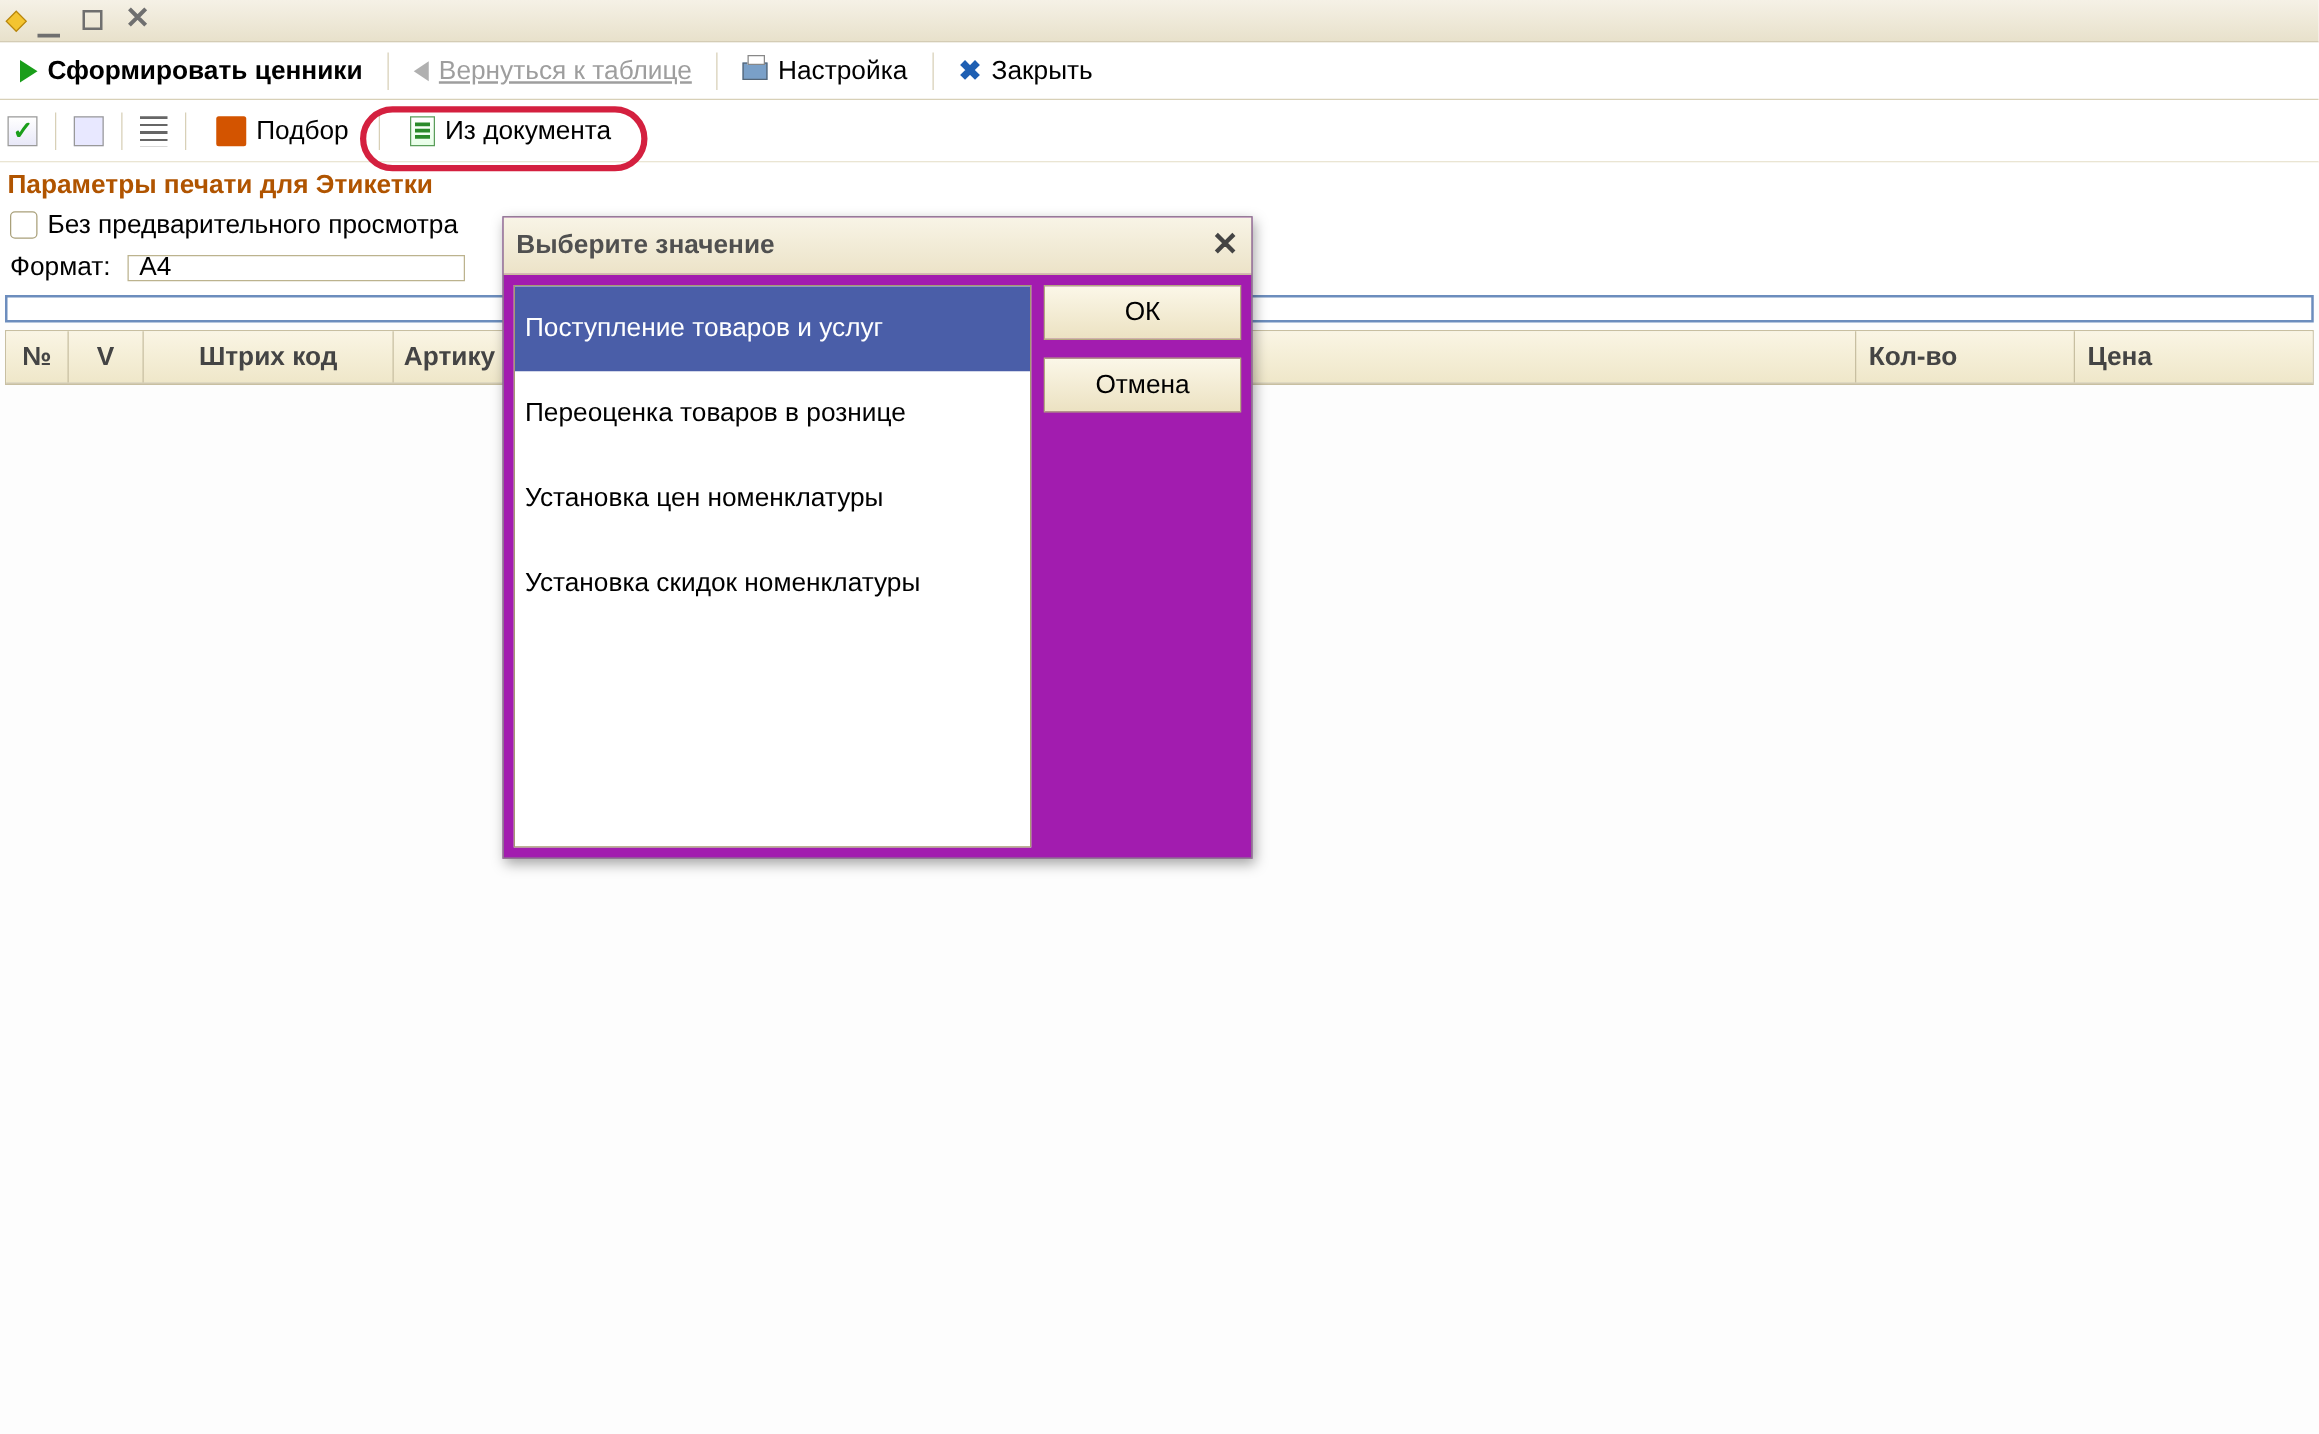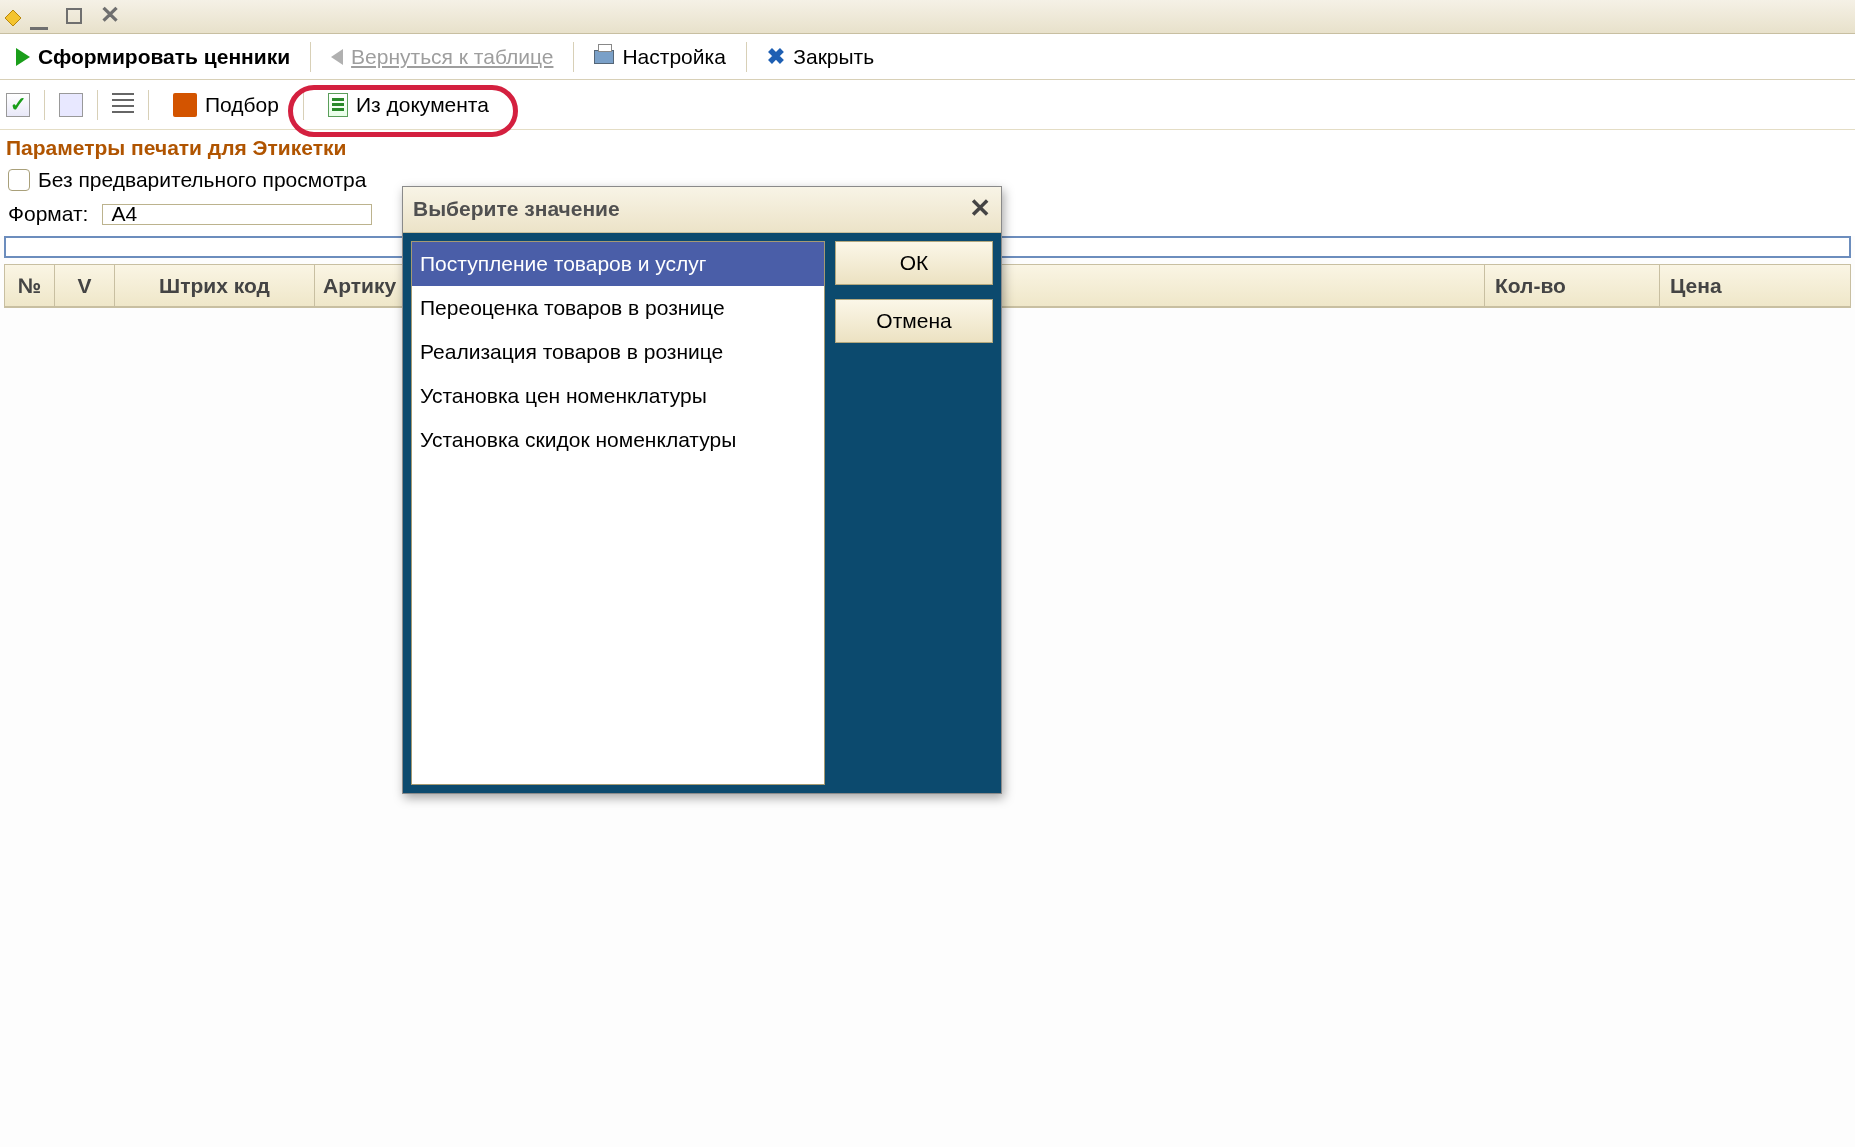--- a/index.html
+++ b/index.html
@@ -143,23 +143,23 @@
   .gh-v{width:60px;}
   .gh-barcode{width:200px;}
   .gh-art{width:90px;justify-content:flex-start;padding-left:8px;}
   .gh-gap1{flex:1;}
   .gh-qty{width:175px;justify-content:flex-start;padding-left:10px;}
   .gh-price{width:190px;justify-content:flex-start;padding-left:10px;border-right:none;}
 
   
   .modal {
     position:absolute;
-    left: 402px; top: 186px;
-    width: 600px; height: 608px;
-    background:#0c4a6e;
+    left: 402px; top: 173px;
+    width: 600px; height: 514px;
+    background:#a21caf;
     border:1px solid #8a8a8a;
     box-shadow: 2px 4px 10px rgba(0,0,0,0.35);
     z-index:100;
     display:flex; flex-direction:column;
   }
   .modal-title {
     display:flex;align-items:center;justify-content:space-between;
     padding:6px 10px 8px 10px;
     background:linear-gradient(#f8f4e6,#ece3c8);
     border-bottom:1px solid #cabf9c;
@@ -167,21 +167,21 @@
   }
   .modal-title .close { font-size:26px;font-weight:bold;color:#444;cursor:default;}
   .modal-body {
     flex:1; display:flex; padding:8px; gap:10px;
   }
   .listbox {
     flex:1; border:1px solid #a59a72; background:#fff;
     overflow:hidden;
   }
   .list-item {
-    padding:10px 8px; font-size:21px;
+    padding:22px 8px; font-size:21px;
   }
   .list-item.selected {
     background:#4a5ea8; color:#fff;
   }
   .modal-buttons {
     display:flex;flex-direction:column;gap:14px; width:158px;
   }
   .btn {
     height:44px;
     background:linear-gradient(#fbf7e8,#ece2c2);
@@ -278,21 +278,20 @@
 
 <div class="modal">
   <div class="modal-title">
     <span>Выберите значение</span>
     <span class="close">✕</span>
   </div>
   <div class="modal-body">
     <div class="listbox" id="listbox">
         <div class="list-item selected">Поступление товаров и услуг</div>
         <div class="list-item">Переоценка товаров в рознице</div>
-        <div class="list-item">Реализация товаров в рознице</div>
         <div class="list-item">Установка цен номенклатуры</div>
         <div class="list-item">Установка скидок номенклатуры</div>
       </div>
     <div class="modal-buttons">
       <div class="btn">
           <span>ОК</span>
         </div>
       <div class="btn">
           <span>Отмена</span>
         </div>

